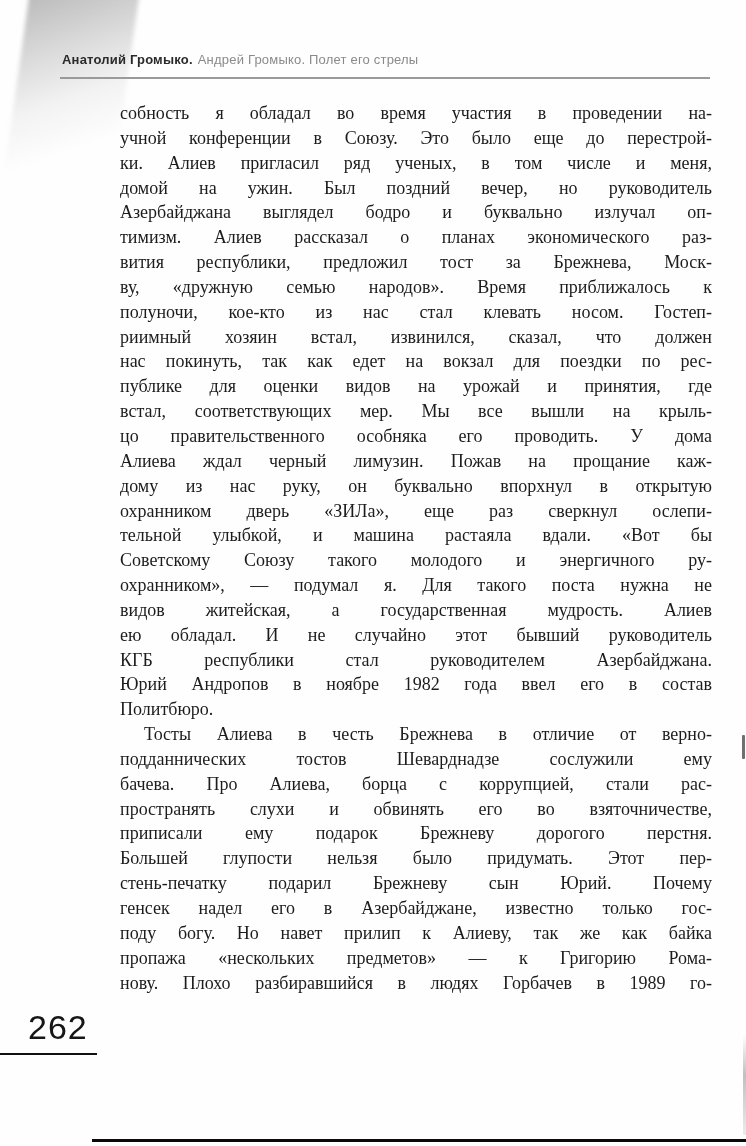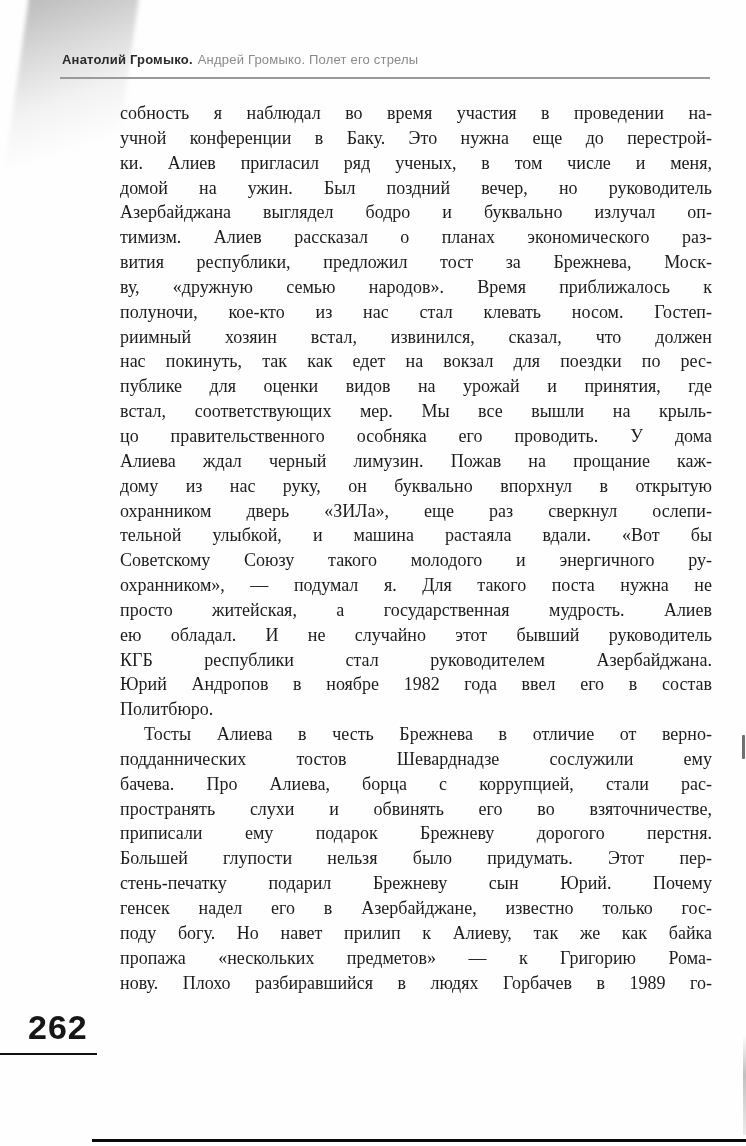--- a/index.html
+++ b/index.html
@@ -84,21 +84,21 @@
     text-indent: 24px;
   }
 
   
   .page-number {
     position: absolute;
     left: 28px;
     top: 1008px;
     font-family: "Liberation Sans", sans-serif;
     font-size: 34px;
-    font-weight: 700;
+    font-weight: 400;
     color: #161616;
     letter-spacing: 1px;
   }
   .page-number-rule {
     position: absolute;
     left: 0;
     top: 1053px;
     width: 97px;
     height: 2px;
     background: #111;
@@ -138,41 +138,41 @@
 
   <div class="scan-shadow"></div>
 
   <div class="running-head">
     <span class="rh-bold">Анатолий Громыко.</span><span class="rh-rest">Андрей Громыко. Полет его стрелы</span>
   </div>
   <div class="header-rule"></div>
 
   <main class="text-block" id="text-block">
       <div class="paragraph">
-        <div class="line">собность я наблюдал во время участия в проведении на-</div>
-        <div class="line">учной конференции в Баку. Это нужна еще до перестрой-</div>
+        <div class="line">собность я обладал во время участия в проведении на-</div>
+        <div class="line">учной конференции в Союзу. Это было еще до перестрой-</div>
         <div class="line">ки. Алиев пригласил ряд ученых, в том числе и меня,</div>
         <div class="line">домой на ужин. Был поздний вечер, но руководитель</div>
         <div class="line">Азербайджана выглядел бодро и буквально излучал оп-</div>
         <div class="line">тимизм. Алиев рассказал о планах экономического раз-</div>
         <div class="line">вития республики, предложил тост за Брежнева, Моск-</div>
         <div class="line">ву, «дружную семью народов». Время приближалось к</div>
         <div class="line">полуночи, кое-кто из нас стал клевать носом. Гостеп-</div>
         <div class="line">риимный хозяин встал, извинился, сказал, что должен</div>
         <div class="line">нас покинуть, так как едет на вокзал для поездки по рес-</div>
         <div class="line">публике для оценки видов на урожай и принятия, где</div>
         <div class="line">встал, соответствующих мер. Мы все вышли на крыль-</div>
         <div class="line">цо правительственного особняка его проводить. У дома</div>
         <div class="line">Алиева ждал черный лимузин. Пожав на прощание каж-</div>
         <div class="line">дому из нас руку, он буквально впорхнул в открытую</div>
         <div class="line">охранником дверь «ЗИЛа», еще раз сверкнул ослепи-</div>
         <div class="line">тельной улыбкой, и машина растаяла вдали. «Вот бы</div>
         <div class="line">Советскому Союзу такого молодого и энергичного ру-</div>
         <div class="line">охранником», — подумал я. Для такого поста нужна не</div>
-        <div class="line">просто житейская, а государственная мудрость. Алиев</div>
+        <div class="line">видов житейская, а государственная мудрость. Алиев</div>
         <div class="line">ею обладал. И не случайно этот бывший руководитель</div>
         <div class="line">КГБ республики стал руководителем Азербайджана.</div>
         <div class="line">Юрий Андропов в ноябре 1982 года ввел его в состав</div>
         <div class="line line-end">Политбюро.</div>
       </div>
       <div class="paragraph">
         <div class="line line-indent">Тосты Алиева в честь Брежнева в отличие от верно-</div>
         <div class="line">подданнических тостов Шеварднадзе сослужили ему</div>
         <div class="line">бачева. Про Алиева, борца с коррупцией, стали рас-</div>
         <div class="line">пространять слухи и обвинять его во взяточничестве,</div>

